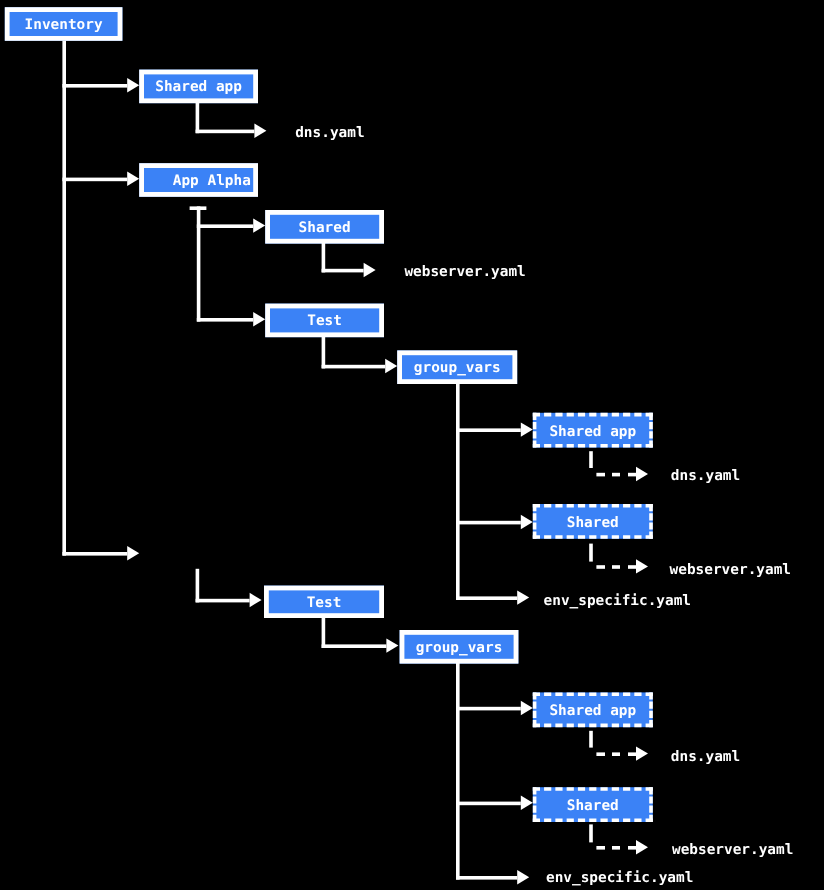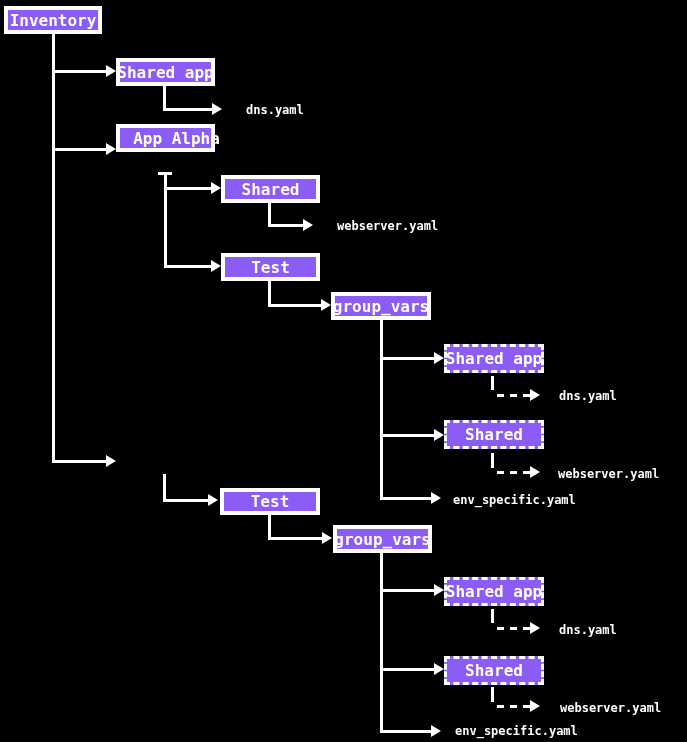--- a/index.html
+++ b/index.html
@@ -13,23 +13,23 @@
     color: #fff;
     overflow: hidden;
   }
   .node {
     position: absolute;
     box-sizing: border-box;
     border: 3px solid #fff;
     display: flex;
     align-items: center;
     justify-content: center;
-    font-size: 16px;
+    font-size: 12px;
     white-space: nowrap;
-    background: #8b5cf6;
+    background: #3b82f6;
   }
   .node.solid { border-width: 4px; }
   .node.dashed { border-style: dashed; border-width: 3px; }
   .file {
     position: absolute;
     font-size: 12px;
     line-height: 16px;
     height: 16px;
     white-space: nowrap;
   }
@@ -52,21 +52,21 @@
 </style>
 </head>
 <body>
 
 <div class="canvas">
 
   <div class="node solid" style="left:4px;   top:6px;   width:98px;  height:28px;">Inventory</div>
 
   <div class="node solid" style="left:116px; top:58px;  width:99px;  height:28px;">Shared app</div>
 
-  <div class="node solid" style="left:116px; top:124px; width:99px;  height:28px;padding-left:22px;">App Alpha</div>
+  <div class="node solid" style="left:116px; top:136px; width:99px;  height:28px;padding-left:22px;">App Alpha</div>
 
   <div class="node solid" style="left:221px; top:175px; width:99px;  height:28px;">Shared</div>
 
   <div class="node solid" style="left:221px; top:253px; width:99px;  height:28px;">Test</div>
 
   <div class="node solid" style="left:331px; top:292px; width:100px; height:28px;">group_vars</div>
 
 
   <div class="node solid" style="left:220px; top:488px; width:100px; height:27px;">Test</div>
 

